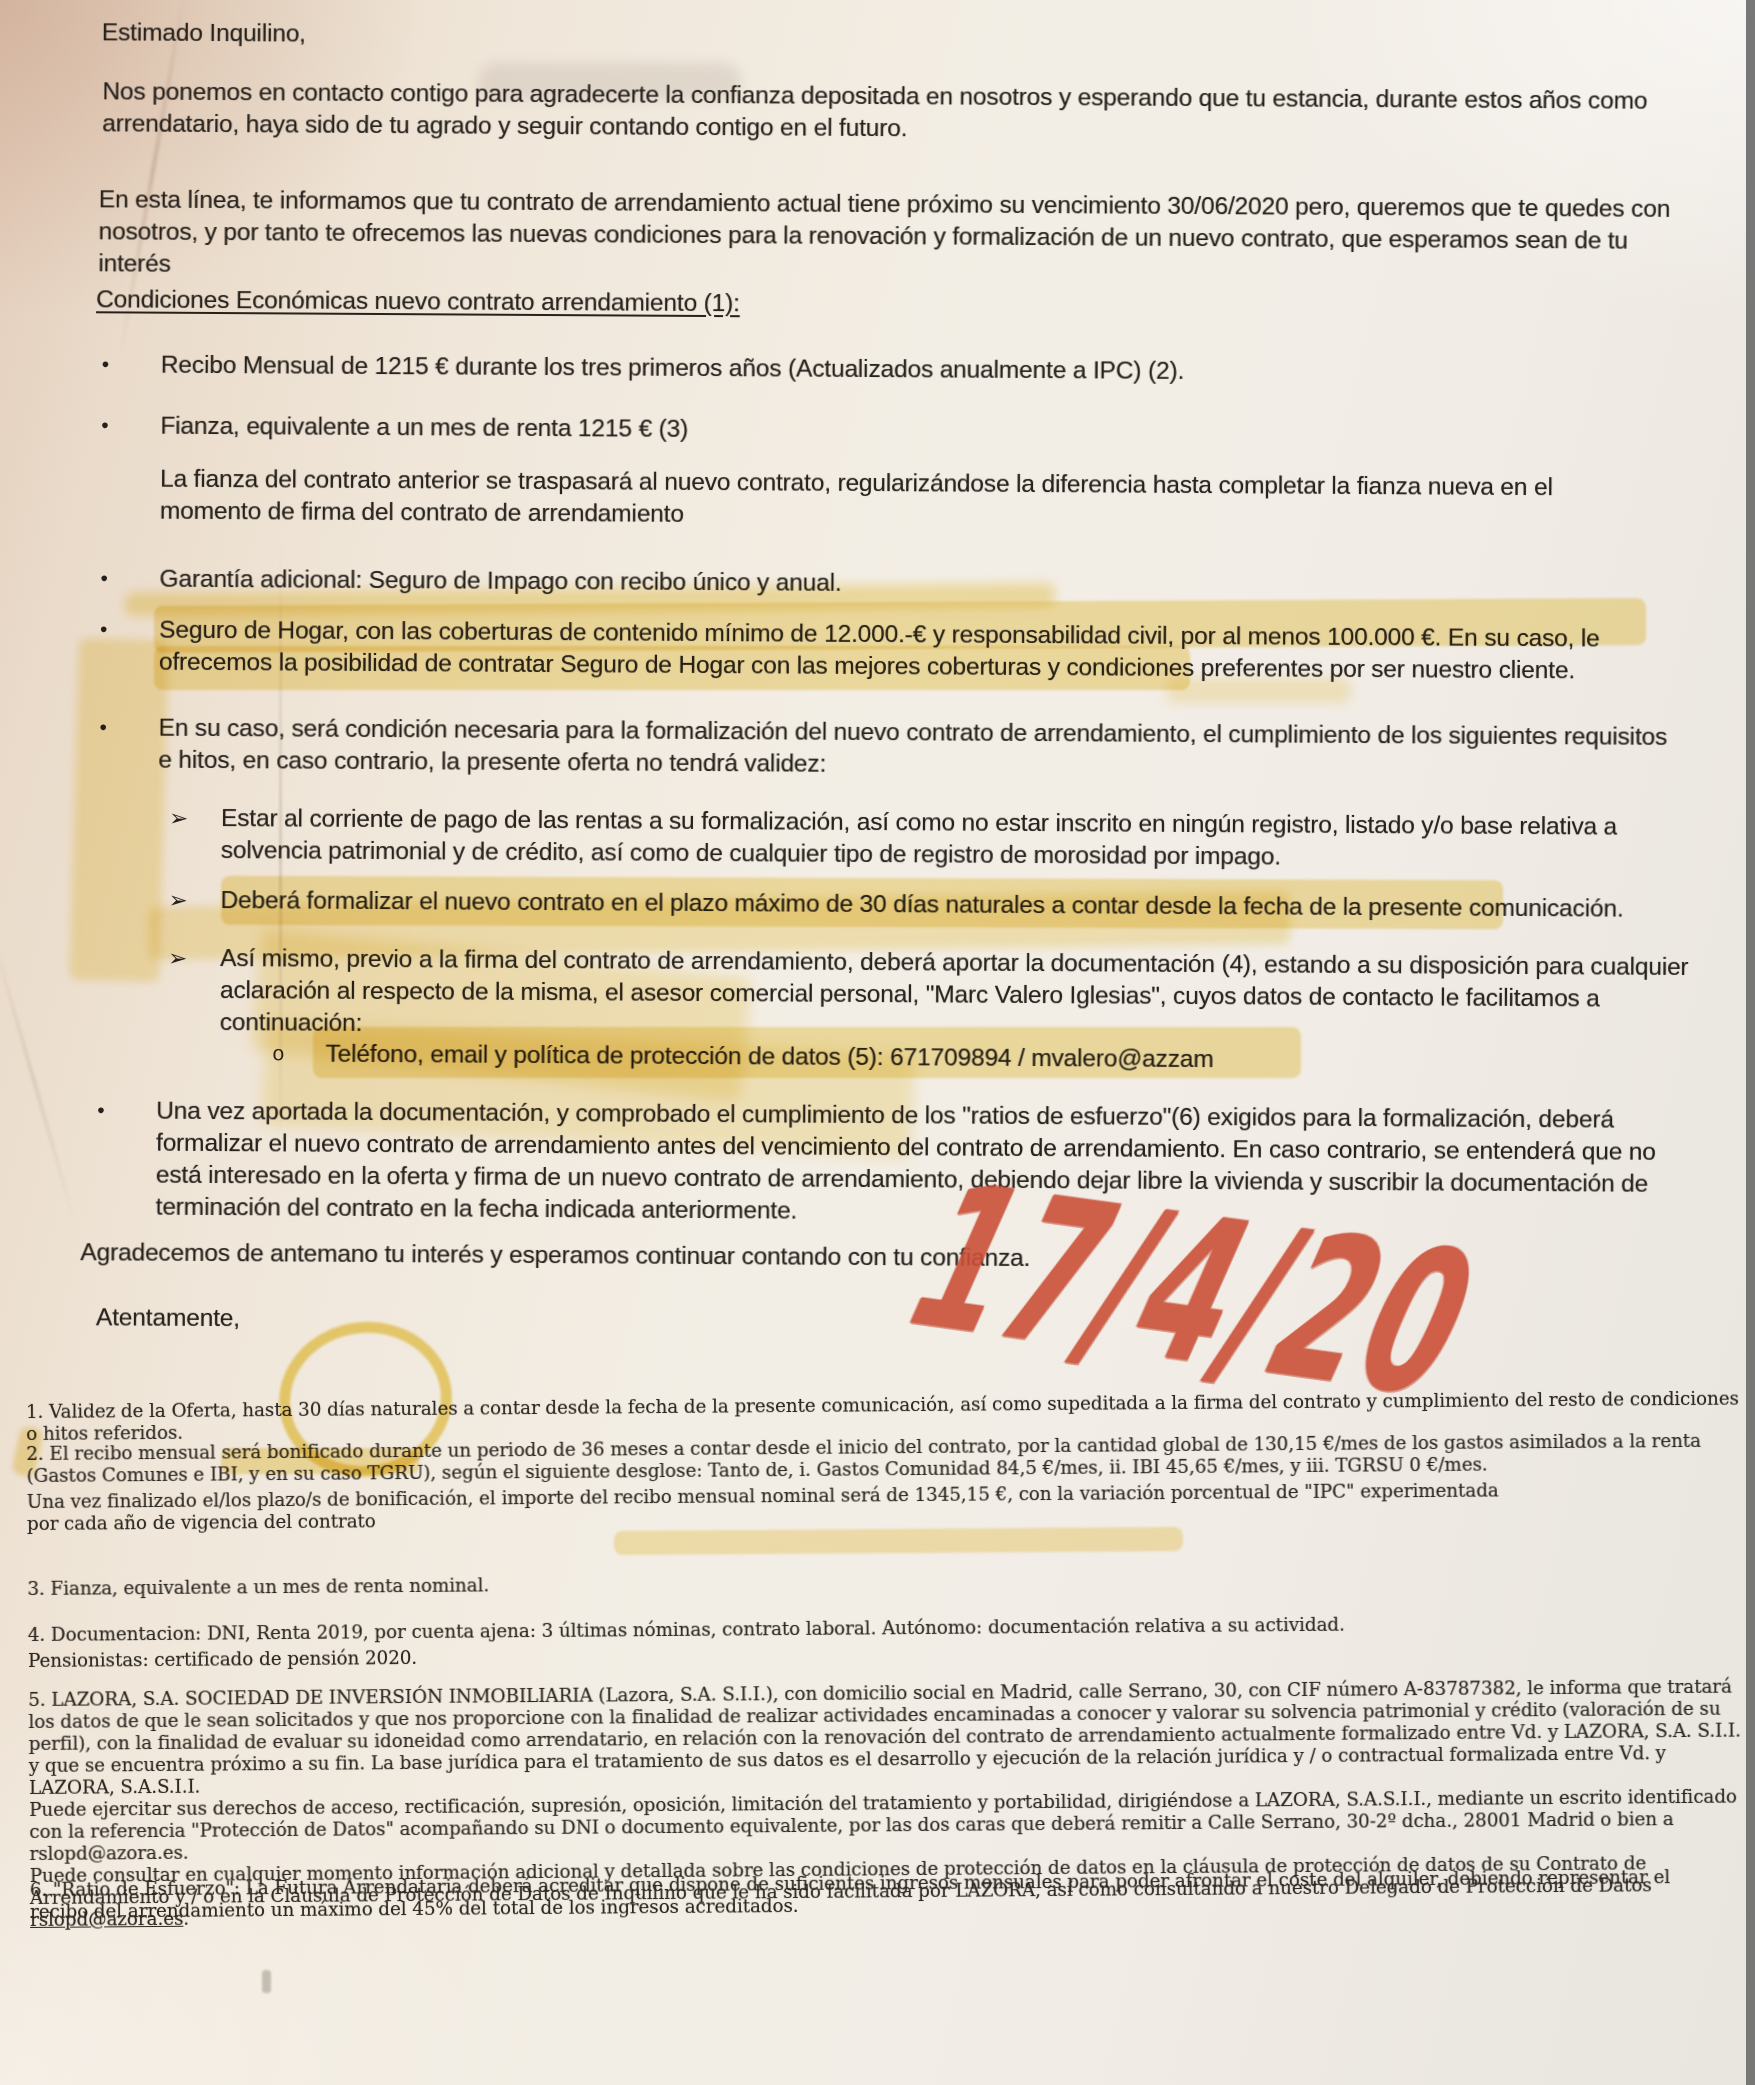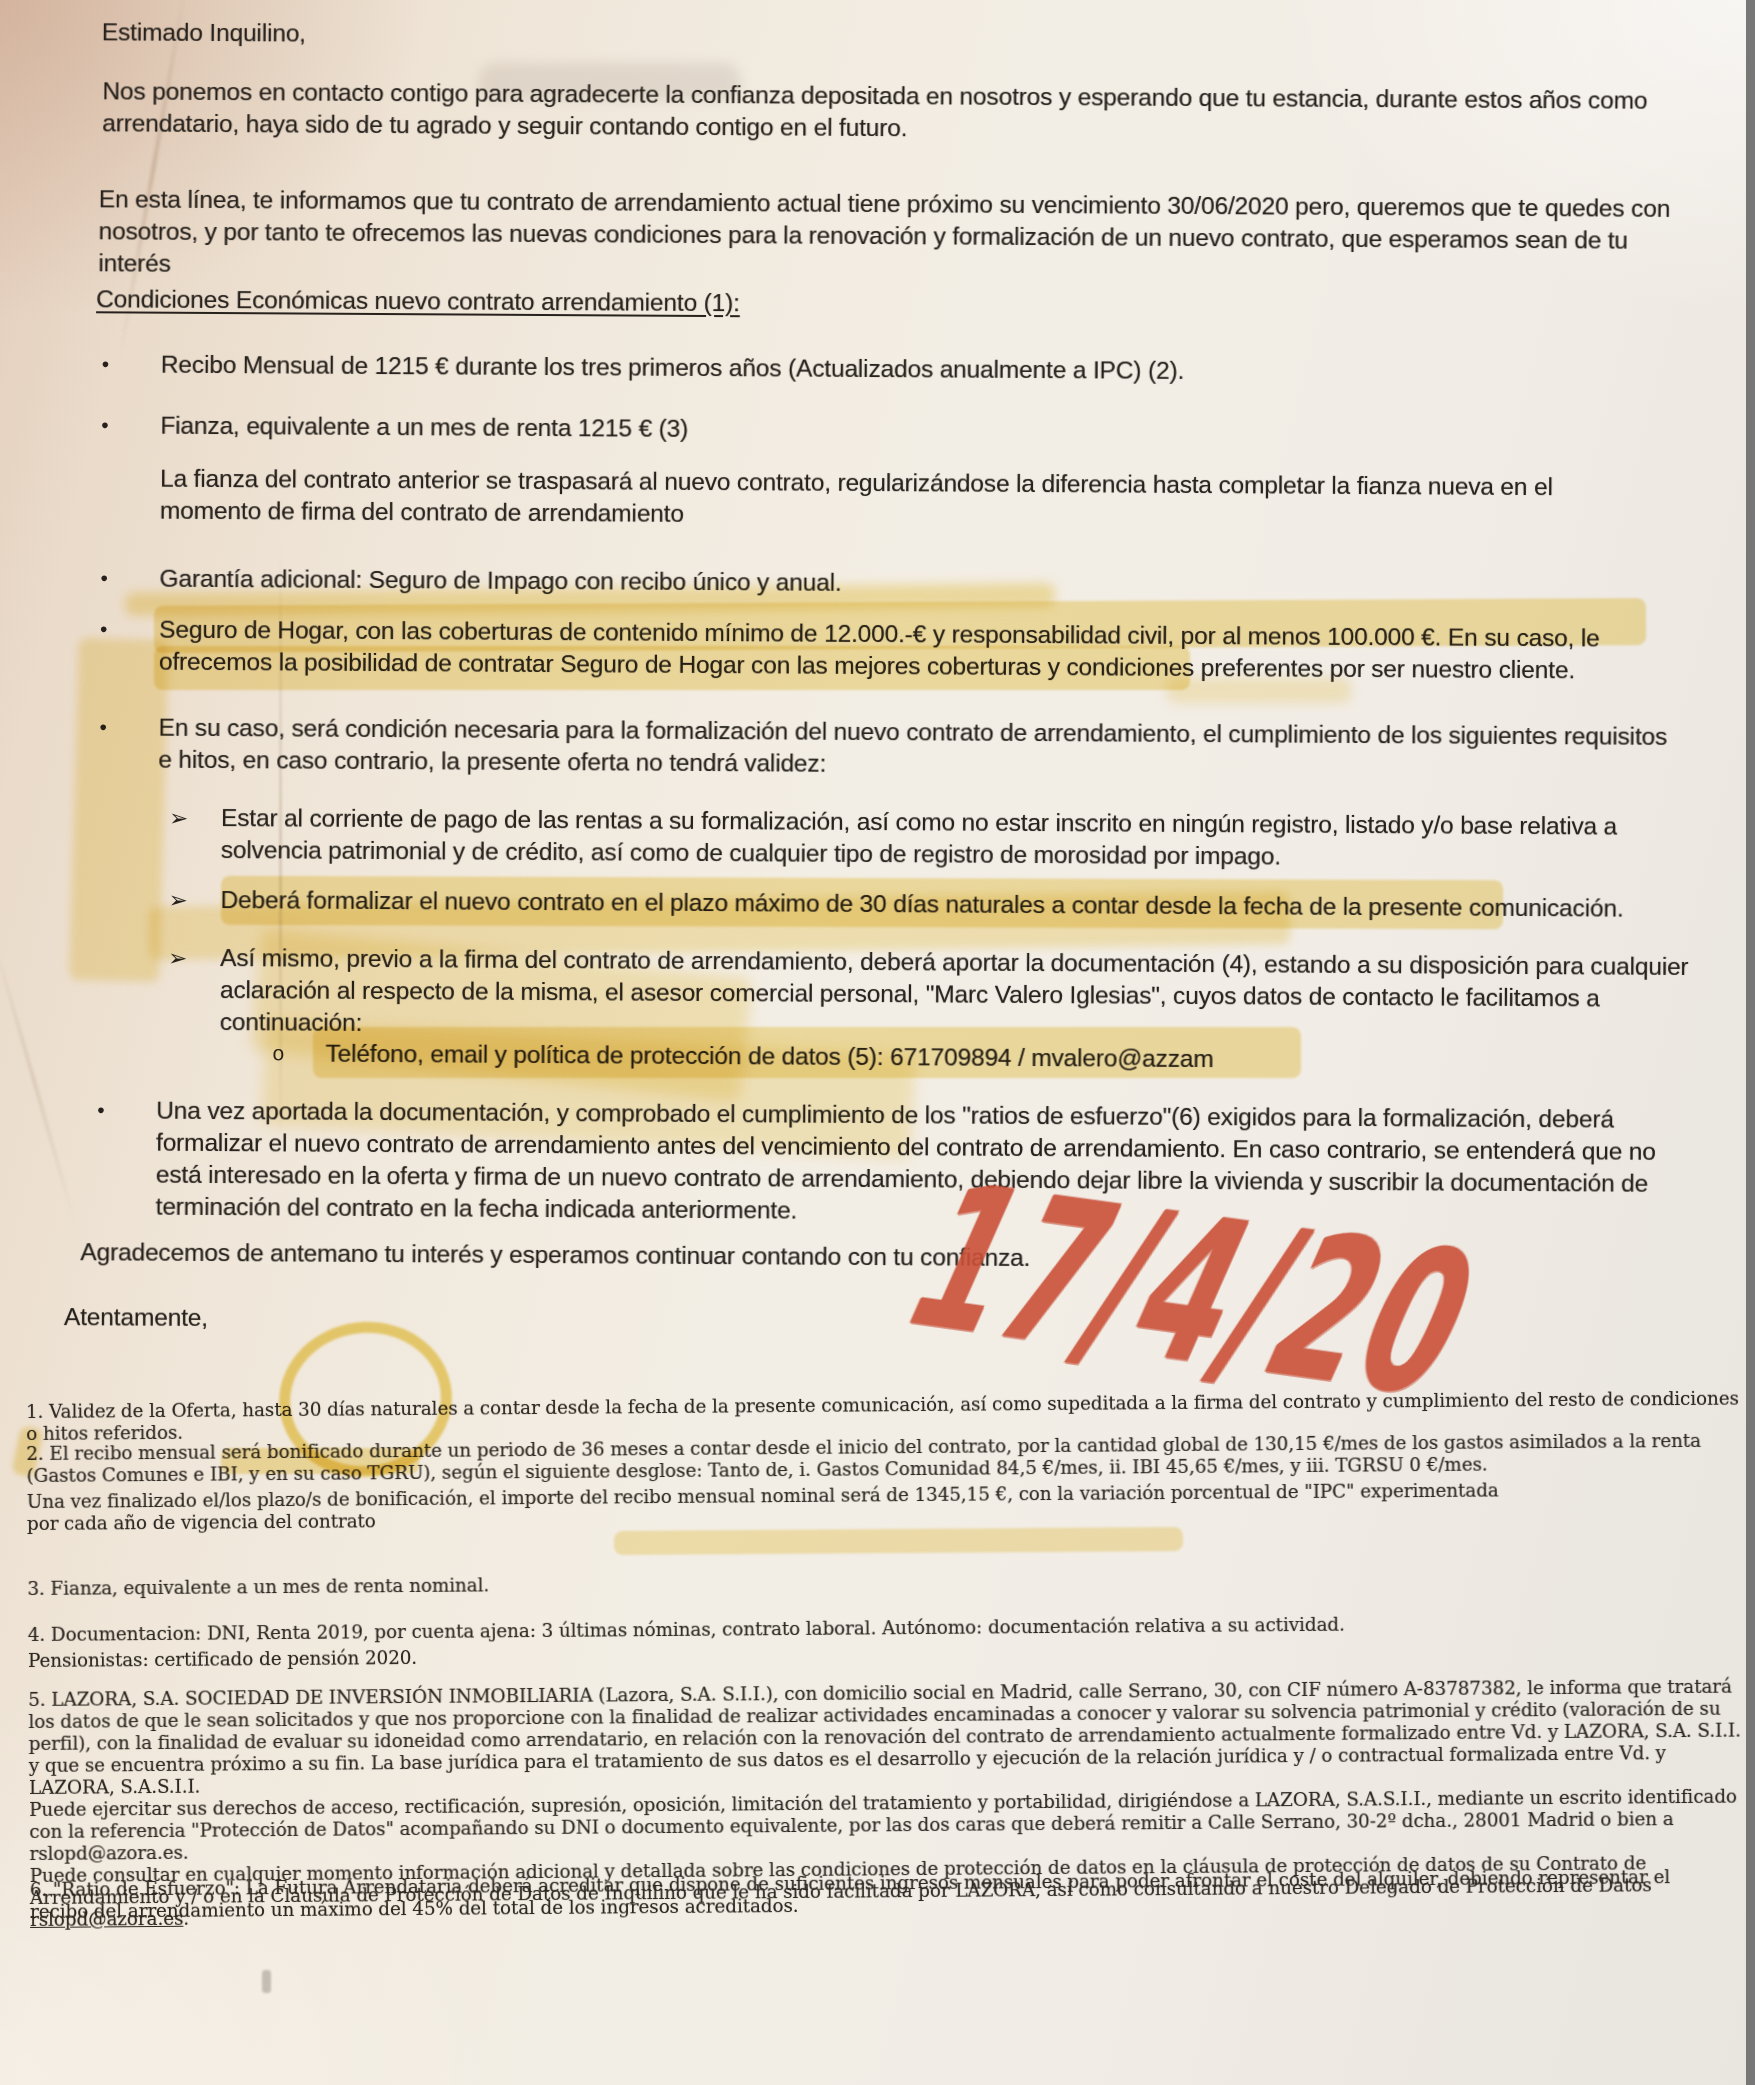--- a/index.html
+++ b/index.html
@@ -126,21 +126,21 @@
       <div class="bt3" style="width:1317px">Teléfono, email y política de protección de datos (5): 671709894 / mvalero@azzam</div>
     </div>
 
     <div class="row" style="top:1094px">
       <span class="m1">•</span>
       <div class="bt1" style="width:1532px">Una vez aportada la documentación, y comprobado el cumplimiento de los "ratios de esfuerzo"(6) exigidos para la formalización, deberá formalizar el nuevo contrato de arrendamiento antes del vencimiento del contrato de arrendamiento. En caso contrario, se entenderá que no está interesado en la oferta y firma de un nuevo contrato de arrendamiento, debiendo dejar libre la vivienda y suscribir la documentación de terminación del contrato en la fecha indicada anteriormente.</div>
     </div>
 
     <div class="t" style="left:88px;top:1236px;width:1053px">Agradecemos de antemano tu interés y esperamos continuar contando con tu confianza.</div>
 
-    <div class="t" style="left:72px;top:1301px">Atentamente,</div>
+    <div class="t" style="left:104px;top:1301px">Atentamente,</div>
 
     <div class="hand-date">17/4/20</div>
   </div>
 
   <div class="footnotes">
 
     <div class="fn" style="left:26px;top:1401px;width:1717px">1. Validez de la Oferta, hasta 30 días naturales a contar desde la fecha de la presente comunicación, así como supeditada a la firma del contrato y cumplimiento del resto de condiciones o hitos referidos.</div>
 
     <div class="fn" style="left:26px;top:1443px;width:1719px">
       <span>2. El recibo mensual </span><span>será bonificado</span><span> durante un periodo de 36 meses a contar desde el inicio del contrato, por la cantidad global de 130,15 €/mes de los gastos asimilados a la renta (Gastos Comunes e IBI, y en su caso TGRU), según el siguiente desglose: Tanto de, i. Gastos Comunidad 84,5 €/mes, ii. IBI 45,65 €/mes, y iii. TGRSU 0 €/mes.</span>

